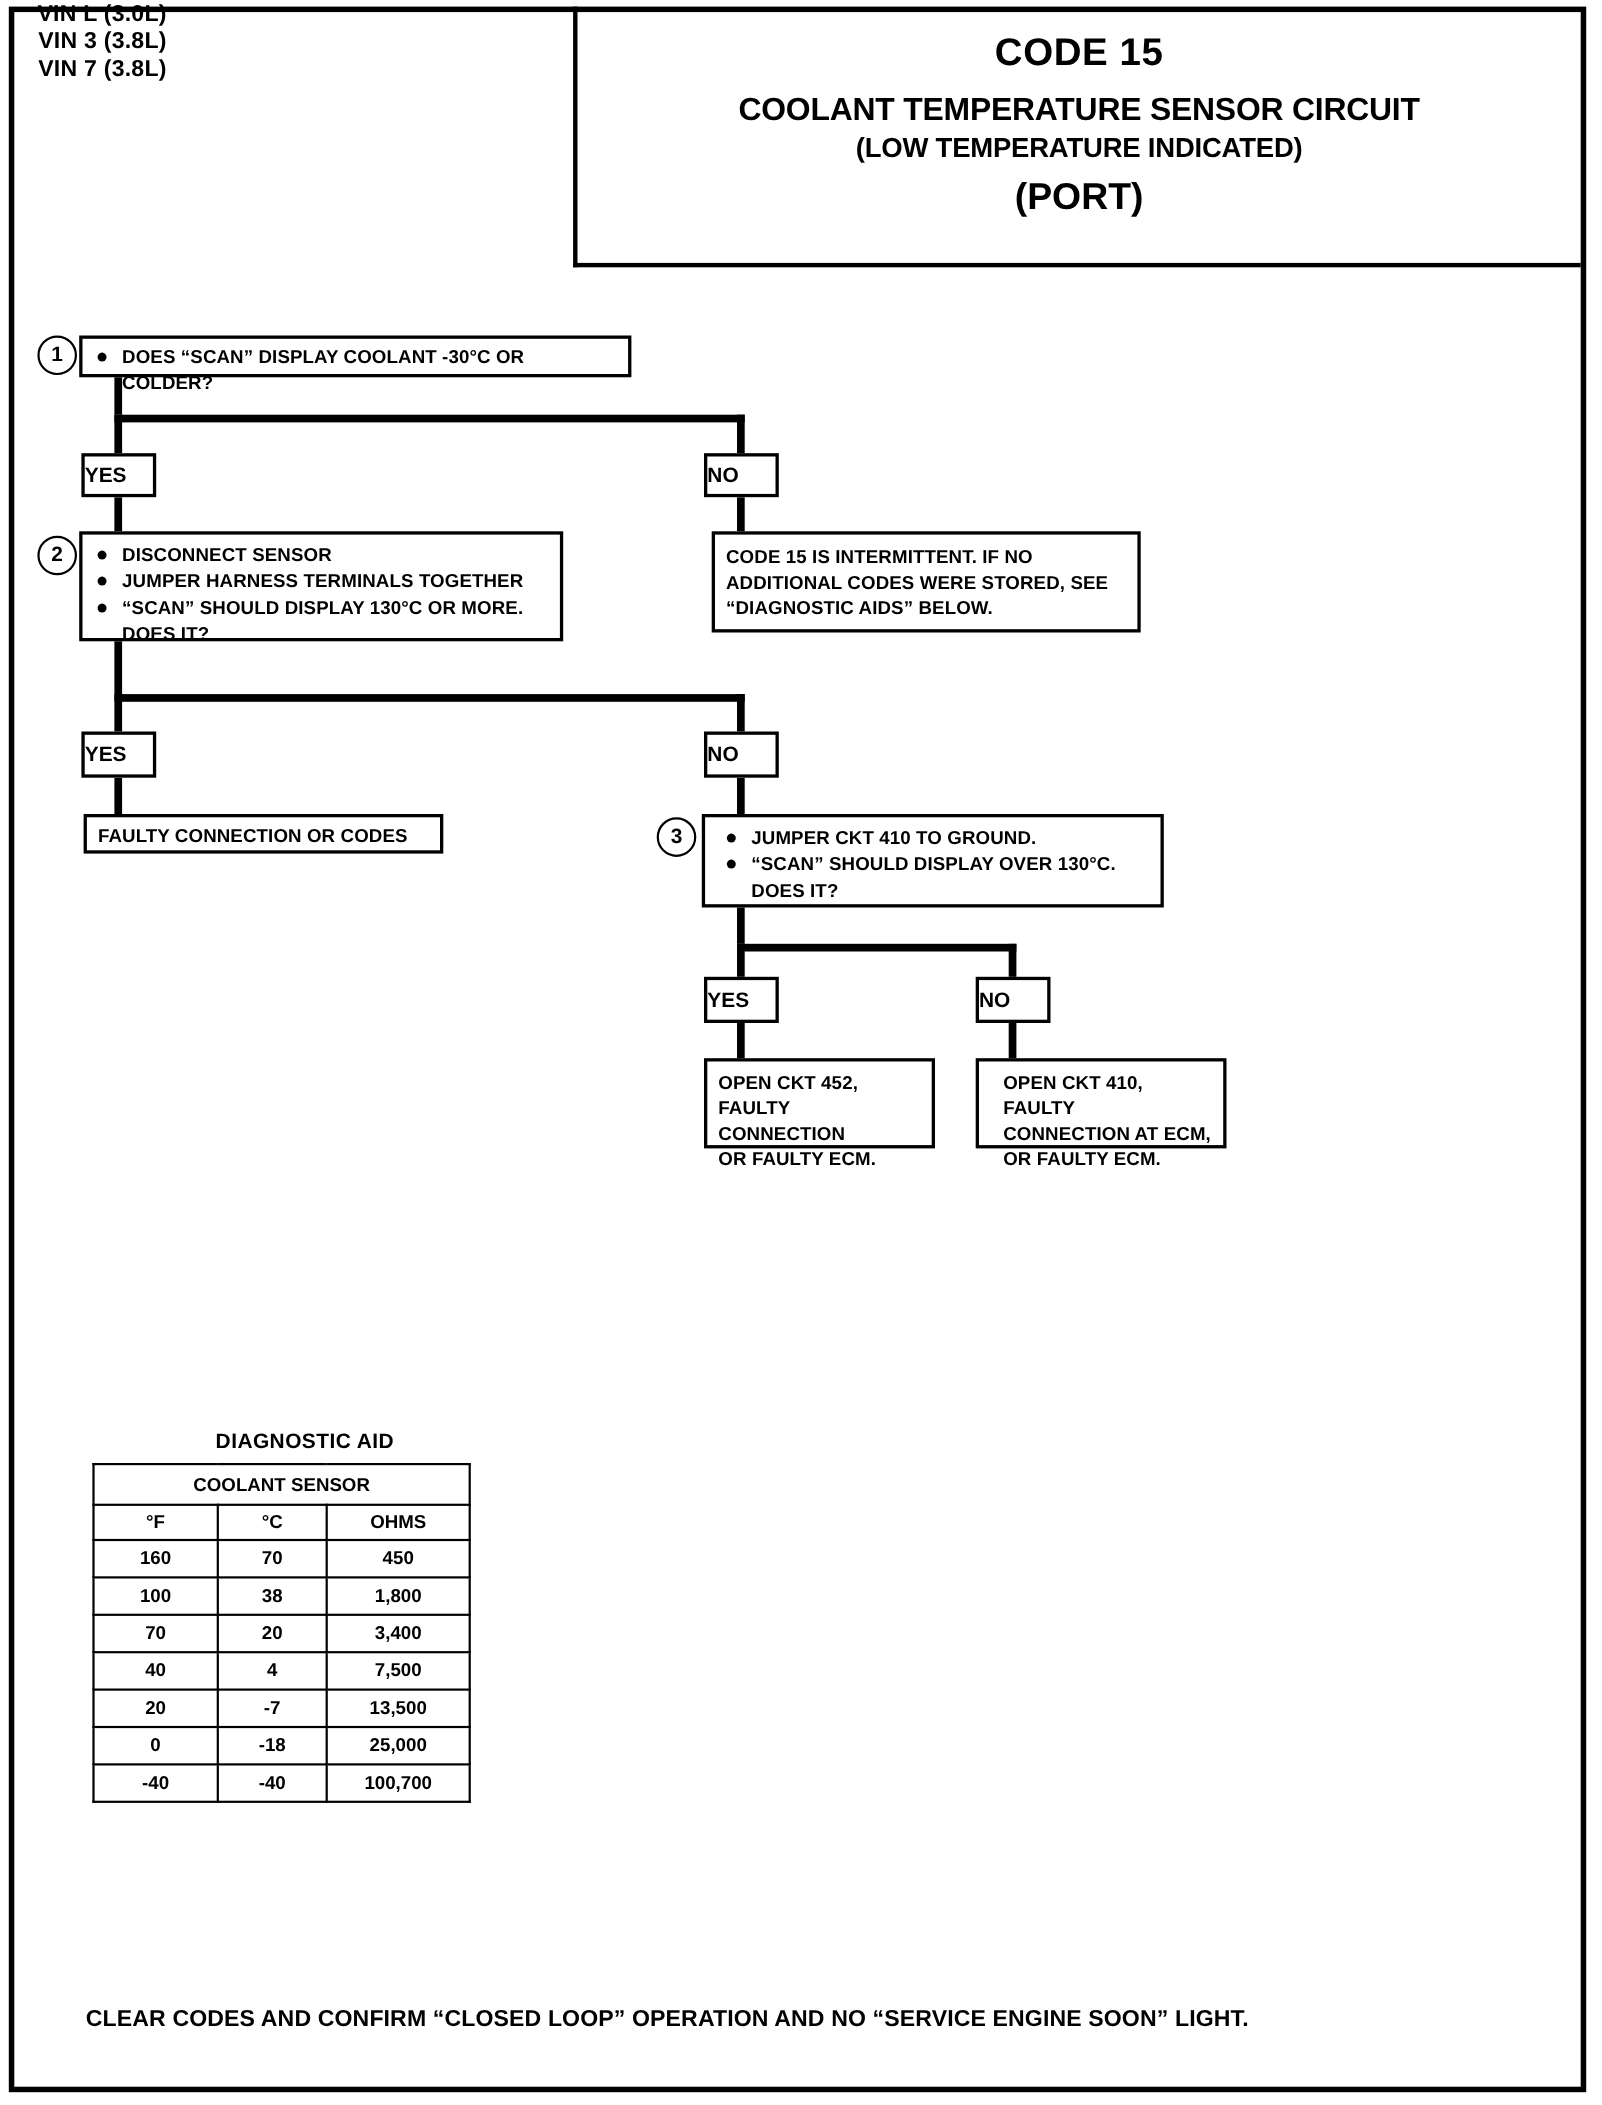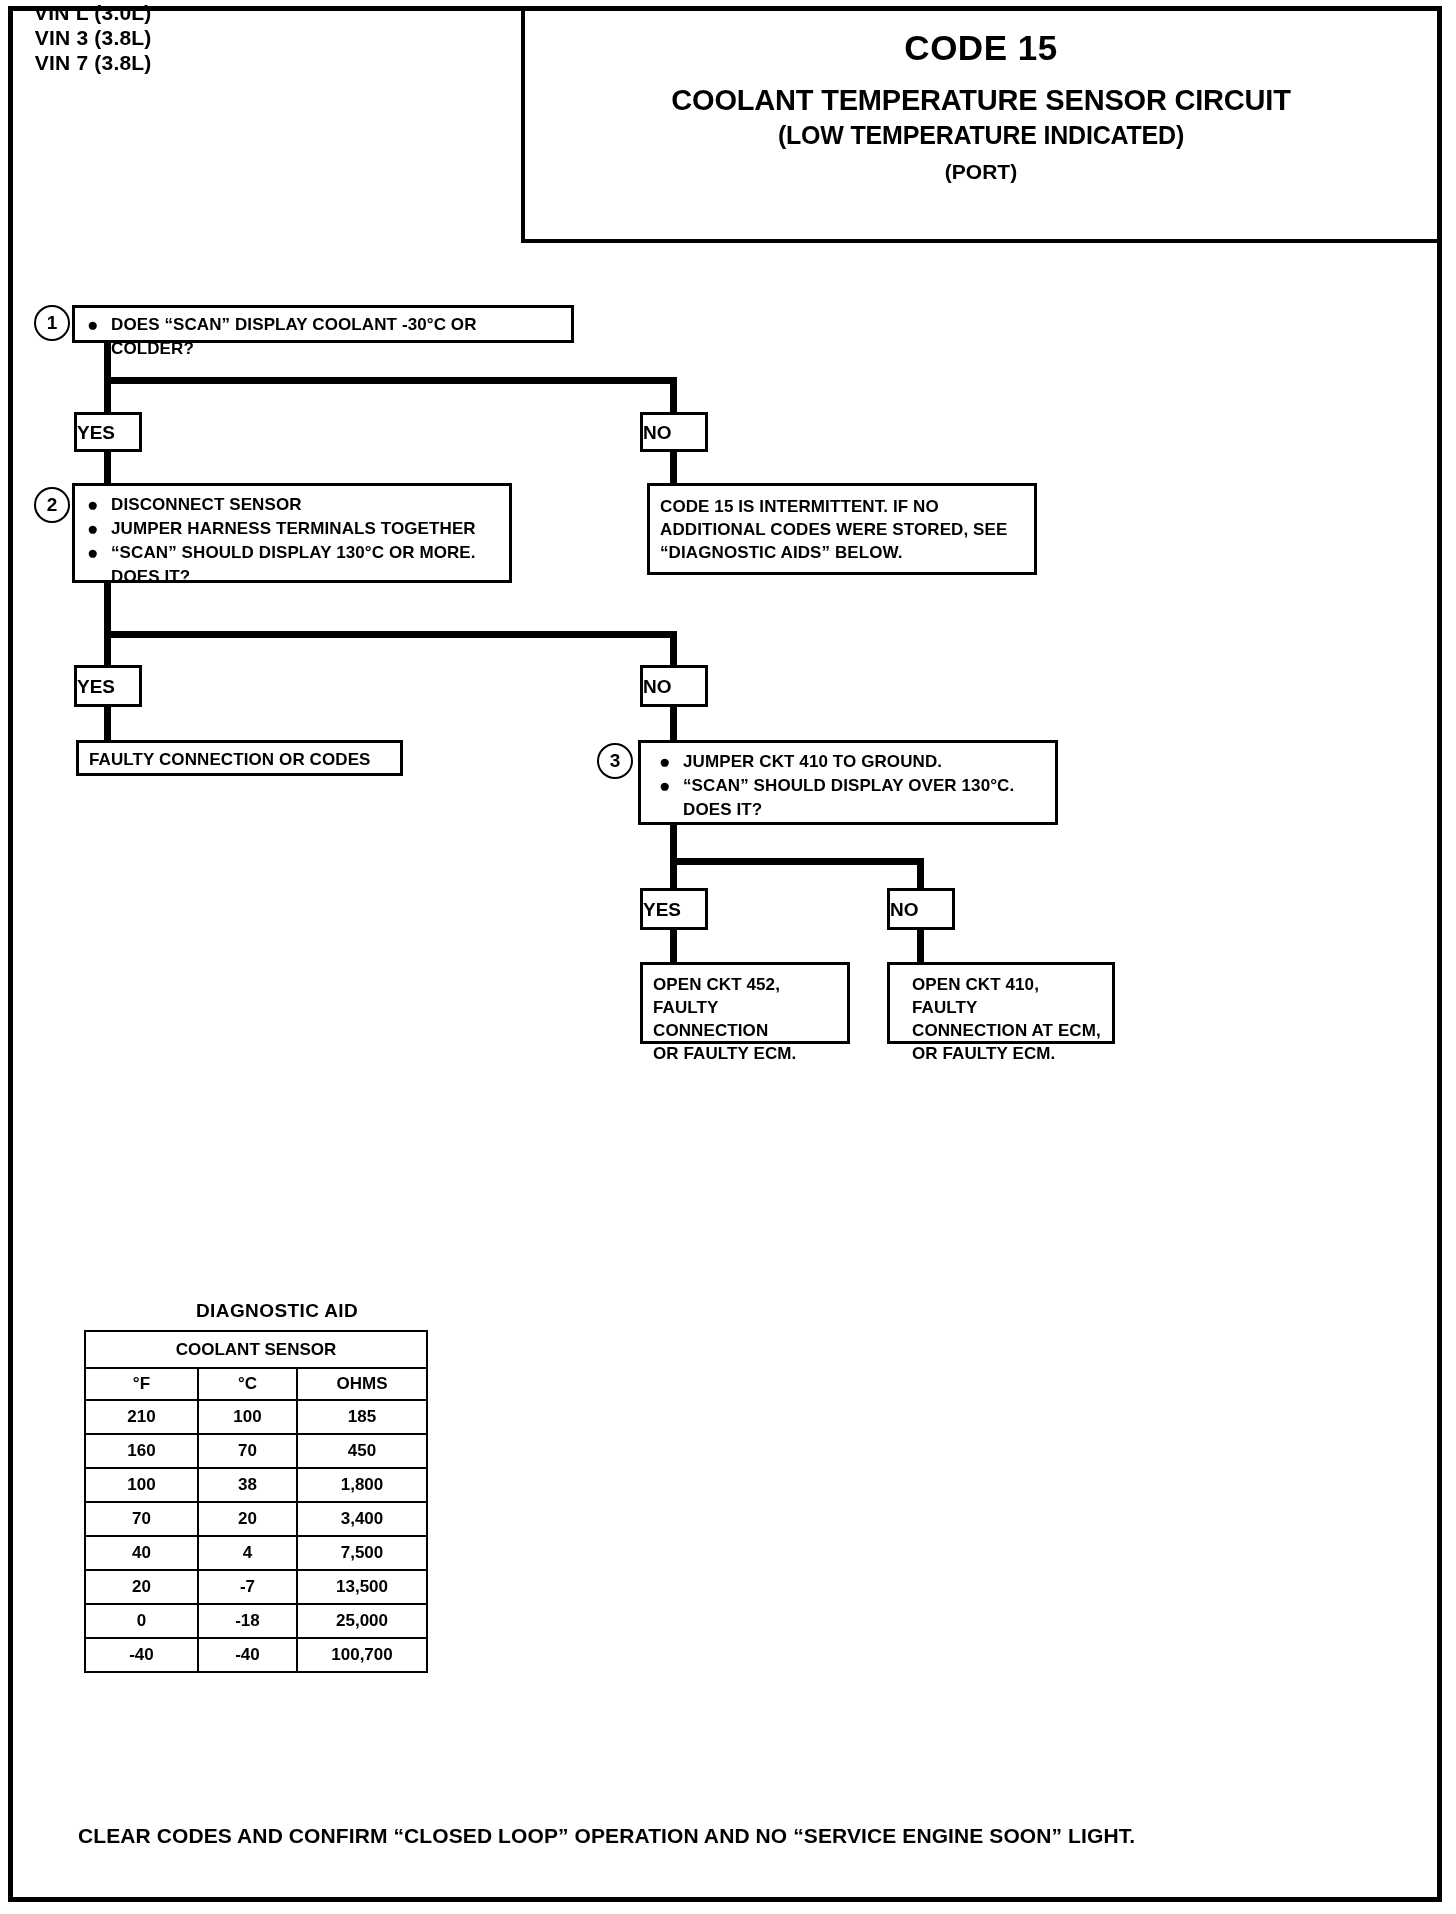--- a/index.html
+++ b/index.html
@@ -67,21 +67,21 @@
     letter-spacing: -0.2px;
   }
   .title-sub {
     margin-top: 4px;
     font-size: 25px;
     font-weight: bold;
     letter-spacing: -0.2px;
   }
   .title-port {
     margin-top: 10px;
-    font-size: 21px;
+    font-size: 34px;
     font-weight: bold;
   }
 
   
   .node {
     position: absolute;
     border: 3px solid #000;
     background: #fff;
     box-sizing: border-box;
     font-size: 17px;
@@ -346,25 +346,20 @@
     <tbody>
       <tr>
         <td colspan="3" class="wide">COOLANT SENSOR</td>
       </tr>
       <tr>
         <td class="hdr" style="width:33%">°F</td>
         <td class="hdr" style="width:29%">°C</td>
         <td class="hdr" style="width:38%">OHMS</td>
       </tr>
       <tr>
-        <td class="val">210</td>
-        <td class="val">100</td>
-        <td class="val">185</td>
-      </tr>
-      <tr>
         <td class="val">160</td>
         <td class="val">70</td>
         <td class="val">450</td>
       </tr>
       <tr>
         <td class="val">100</td>
         <td class="val">38</td>
         <td class="val">1,800</td>
       </tr>
       <tr>

